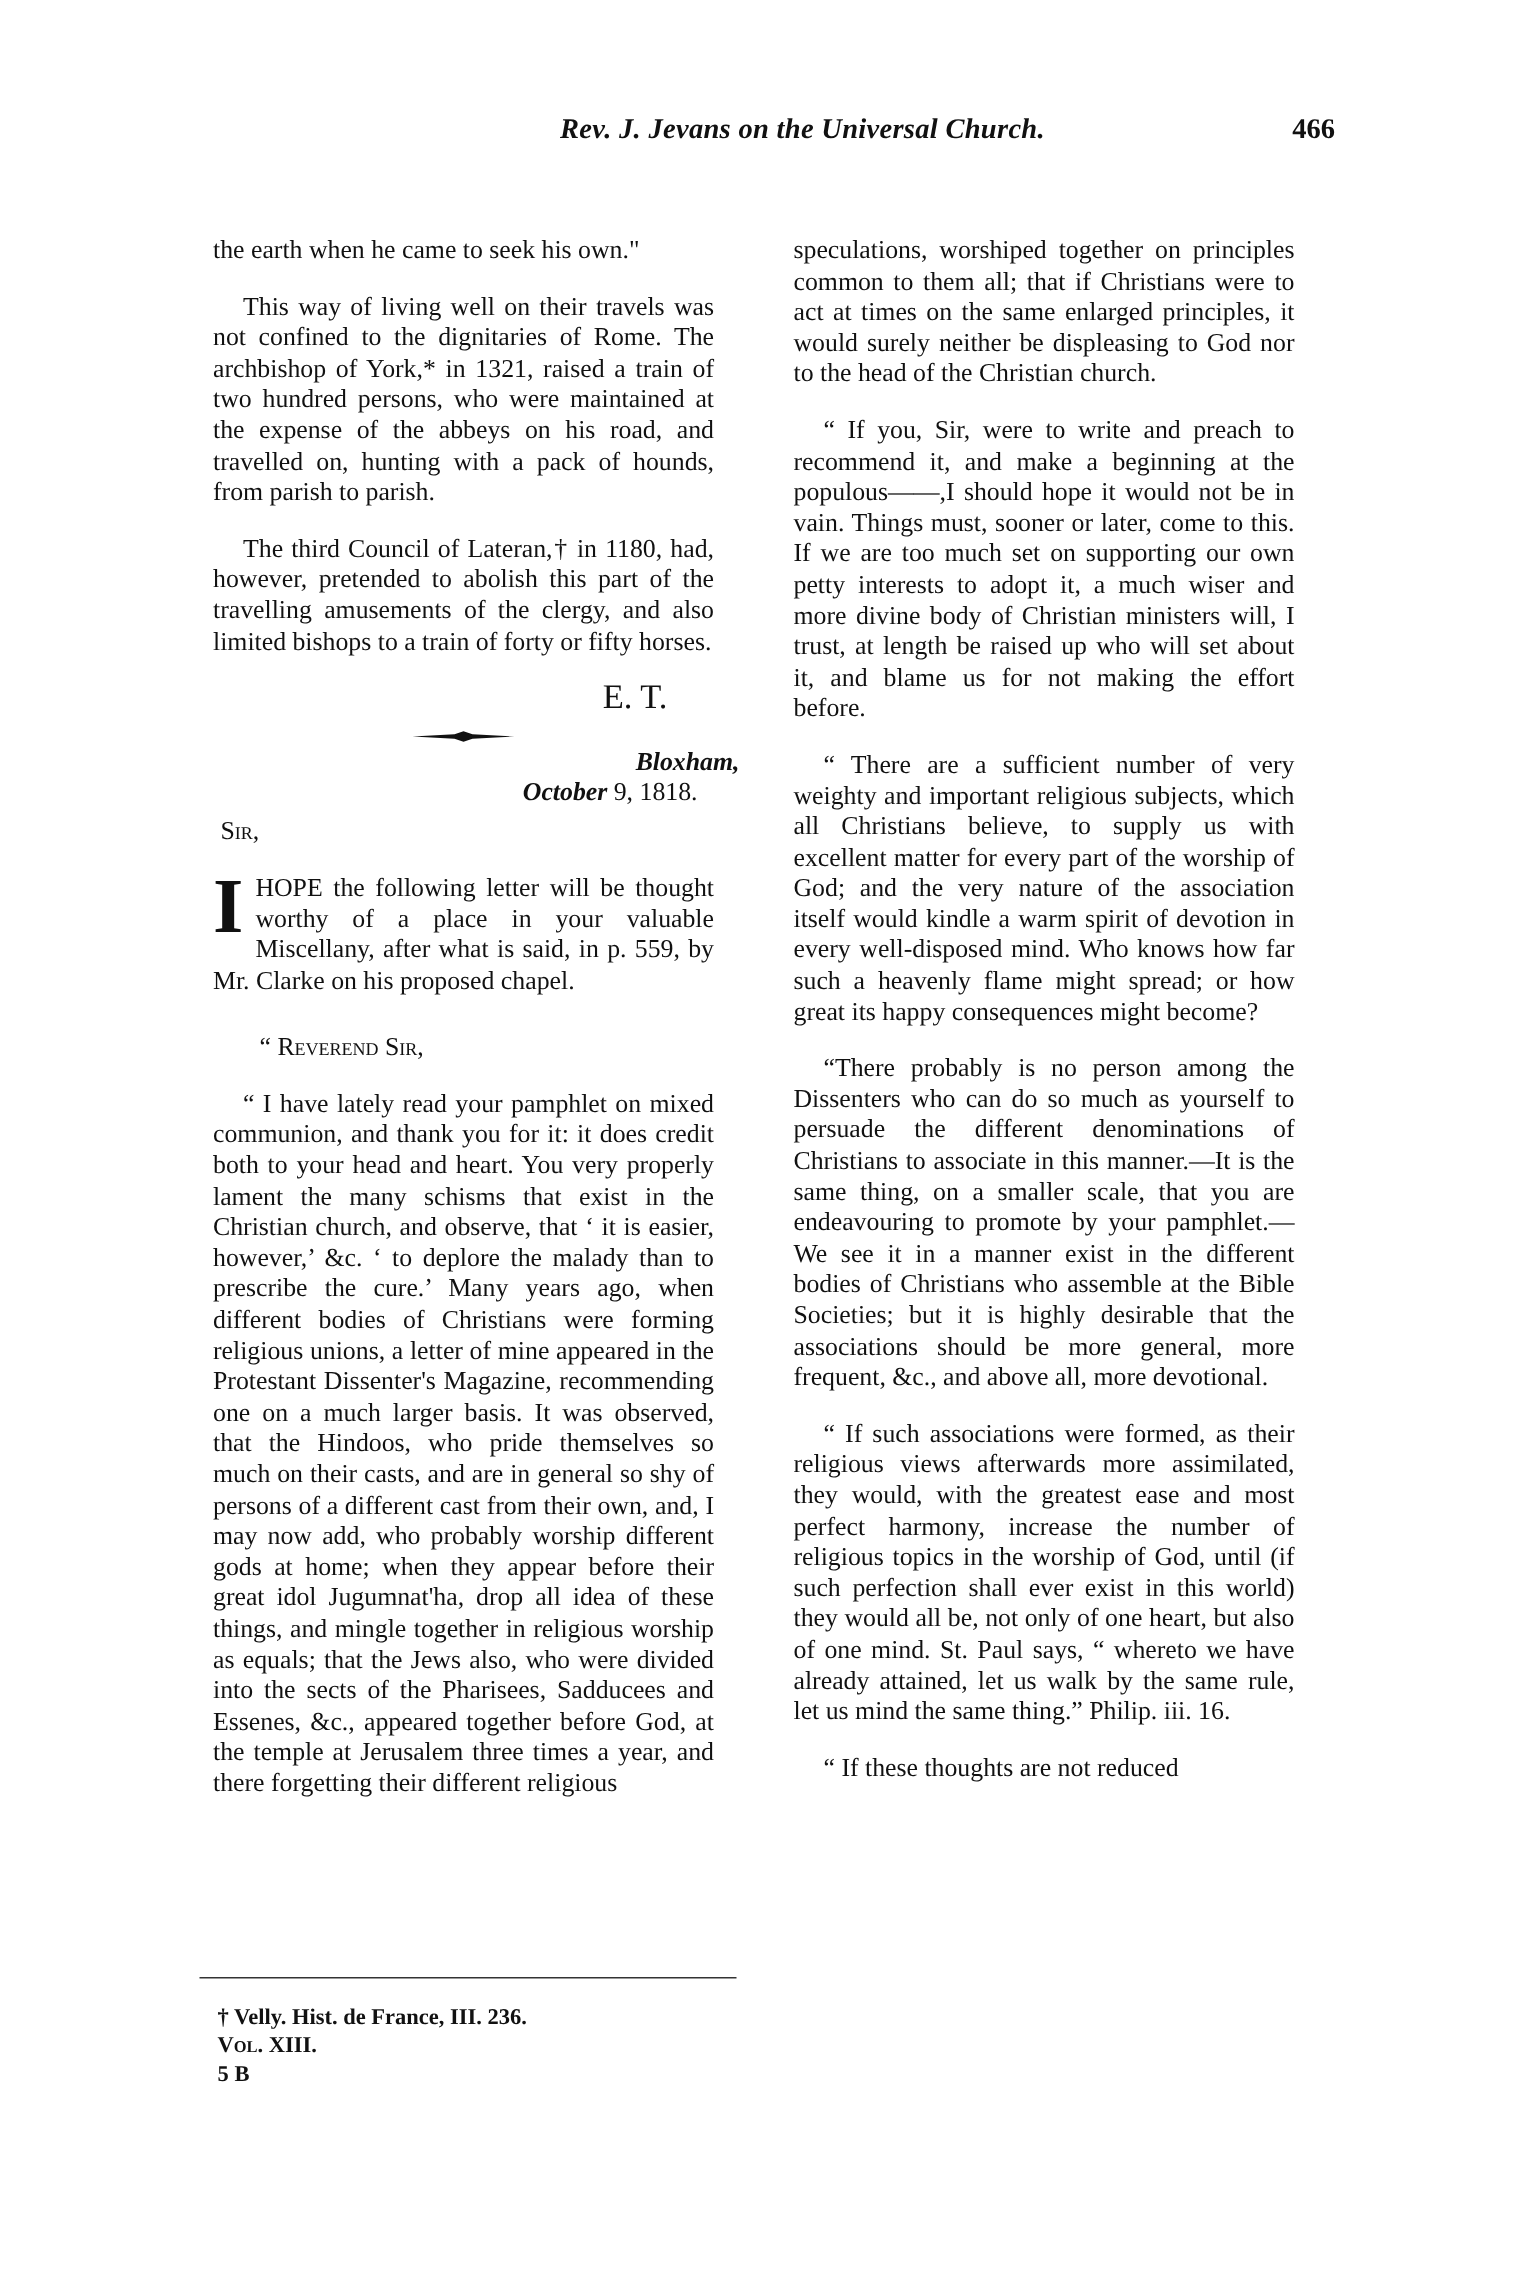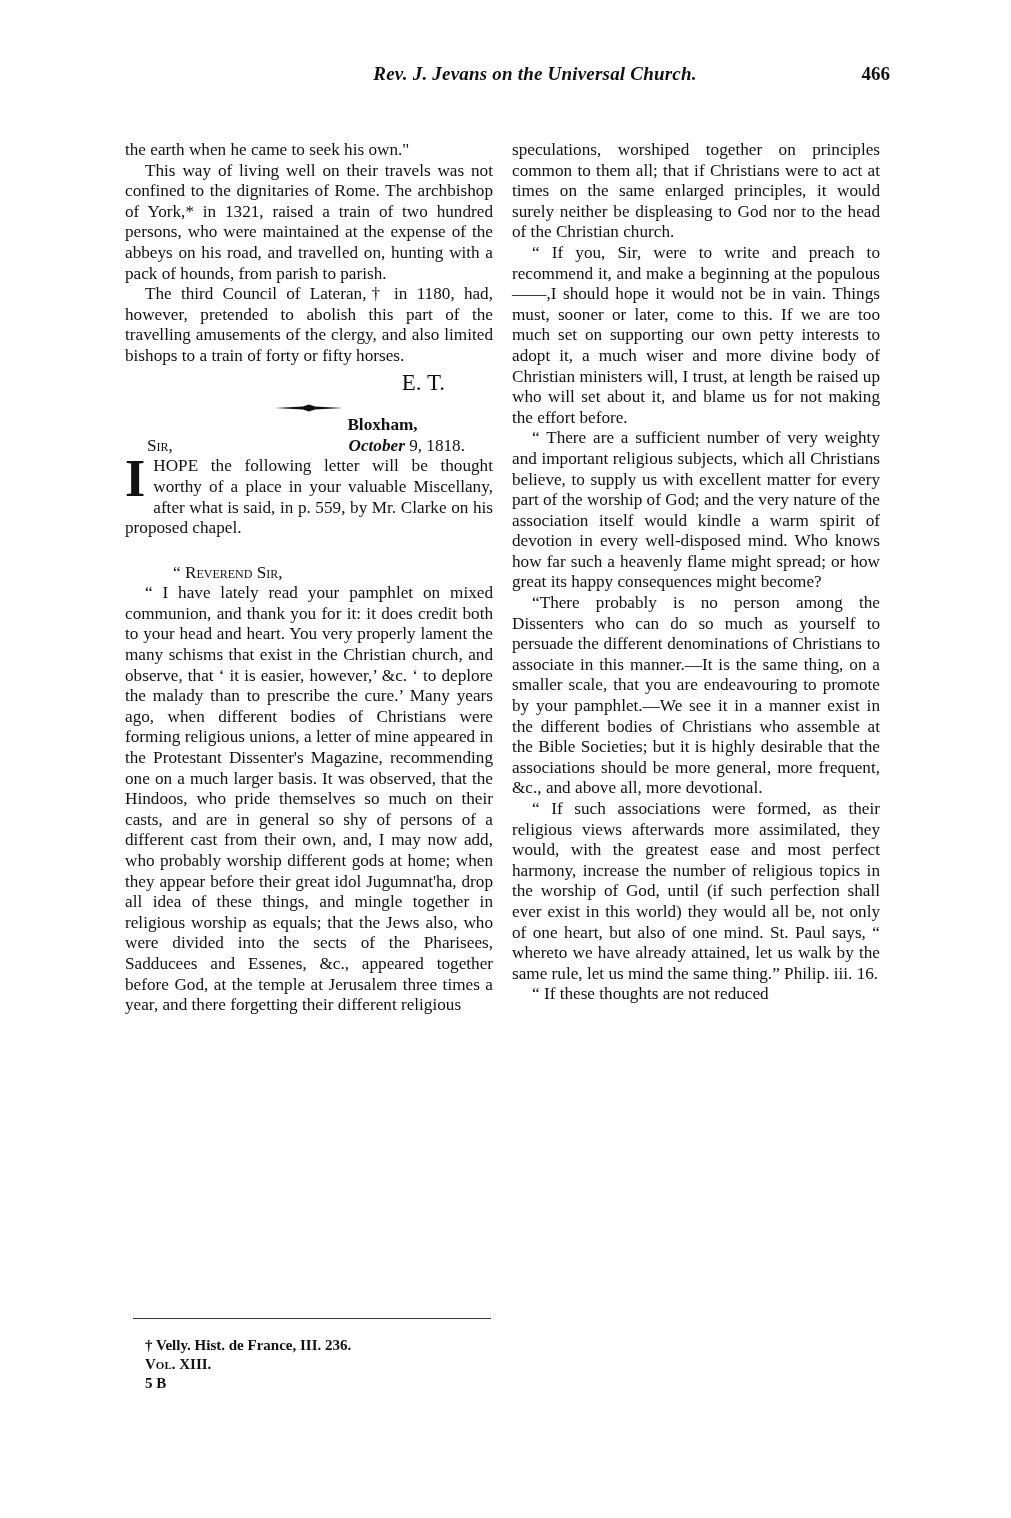--- a/index.html
+++ b/index.html
@@ -1,32 +1,32 @@
 <!DOCTYPE html>
 <html><head>
 <meta charset="utf-8">
 <style>
   html, body { margin: 0; padding: 0; background: #ffffff; }
   body { width: 1011px; height: 1518px; position: relative; overflow: hidden;
          font-family: "Liberation Serif", "DejaVu Serif", serif; color: #111; }
-  .running-head { position: absolute; top: 63px; left: 120px; width: 770px; height: 26px; }
+  .running-head { position: absolute; top: 76px; left: 120px; width: 770px; height: 26px; }
   .running-title { position: absolute; left: 0; right: 0; text-align: center; font-style: italic; font-weight: bold;
                    font-size: 19px; letter-spacing: 0.2px; padding-left: 60px; }
   .page-number { position: absolute; right: 0; top: 0; font-size: 19px; font-weight: bold; }
   .col { position: absolute; top: 140px; width: 368px; font-size: 17.2px; line-height: 20.6px; text-align: justify;
          hyphens: none; }
   .col-left { left: 125px; }
   .col-right { left: 512px; }
-  .col p { margin: 0; text-indent: 20px; }
+  .col p { margin: 17px; text-indent: 20px; }
   .col p.noindent { text-indent: 0; }
   .signature { text-align: right; padding-right: 48px; margin-top: 6px; font-size: 23px; }
   .ornament { display: block; margin: 10px 0 0 150px; width: 68px; height: 10px; }
-  .dateline-place { font-weight: bold; text-align: center; padding-left: 147px; margin-top: 2px; }
+  .dateline-place { font-style: italic; font-weight: bold; text-align: right; padding-left: 147px; margin-top: 2px; }
   .dateline-row { display: flex; justify-content: space-between; }
-  .salutation-sir { font-variant: small-caps; padding-left: 22px; }
+  .salutation-sir { font-variant: small-caps; padding-left: 22px; margin-top: 26px; }
   .dateline-date { padding-right: 28px; }
   .dateline-date .mo { font-style: italic; font-weight: bold; }
   .dropcap-para { margin-top: 0; text-indent: 0 !important; }
   .dropcap { float: left; font-size: 52px; line-height: 40px; font-weight: bold; margin: 3px 8px 0 0; font-family: "Liberation Serif", serif; }
   .smallcaps-heading { font-variant: small-caps; padding-left: 48px; margin-top: 24px; }
   .footnote-rule { position: absolute; left: 133px; top: 1318px; width: 358px; border-top: 1px solid #333; }
   .footnotes { position: absolute; left: 125px; top: 1336px; width: 368px; font-size: 15px; line-height: 19px; font-weight: bold; }
   .footnotes p { margin: 0; text-indent: 20px; }
   .sig-line { display: flex; justify-content: space-between; padding-left: 20px; padding-right: 6px; font-variant: small-caps; flex-direction: column; }
 </style>

